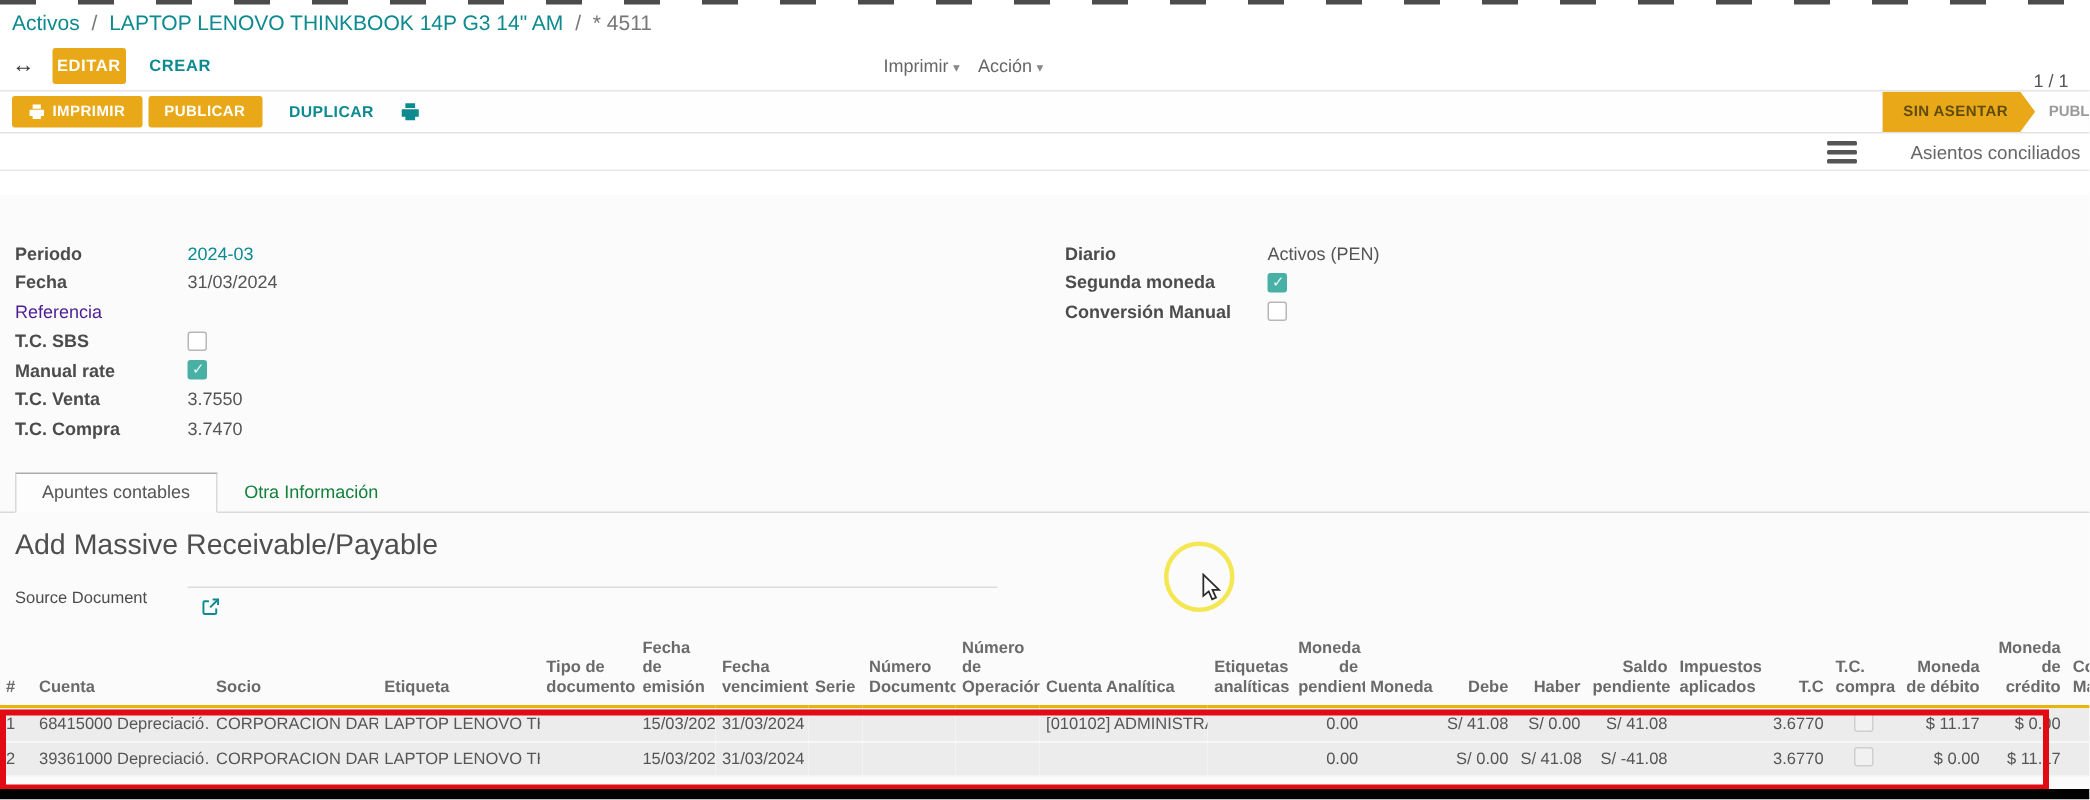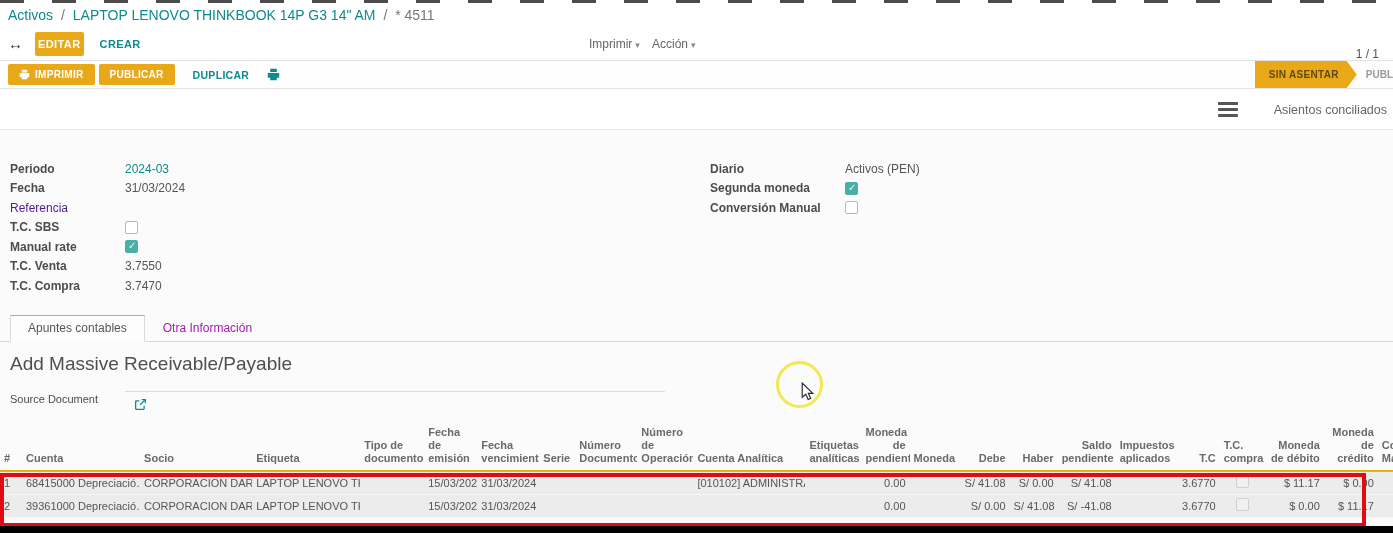--- a/index.html
+++ b/index.html
@@ -42,21 +42,21 @@
   .btn-dup { background:none; border:none; color:#0d8a8f; font-weight:bold; font-size:10.5px;
     letter-spacing:.3px; margin-left:14px; cursor:pointer; }
   .icon-print-teal { color:#0d8a8f; margin-left:18px; cursor:pointer; display:inline-flex; }
   .statusgroup { margin-left:auto; display:flex; align-items:center; height:100%; }
   .status-arrow { background:#e8a817; color:#5e4b0e; font-size:10px; font-weight:bold; letter-spacing:.3px;
     height:27px; line-height:27px; padding:0 18px 0 14px;
     clip-path: polygon(0 0, calc(100% - 10px) 0, 100% 50%, calc(100% - 10px) 100%, 0 100%); cursor:pointer; }
   .status-next { color:#9a9a9a; font-size:10px; font-weight:bold; margin-left:9px; white-space:nowrap; }
 
   
-  .band { top:90px; left:0; width:100%; height:40px; background:#fff; border-bottom:1px solid #e9e9e9;
+  .band { top:90px; left:0; width:100%; height:24px; background:#fff; border-bottom:1px solid #e9e9e9;
     display:flex; align-items:center; justify-content:flex-end; gap:36px; padding-right:6px; }
   .hamburger { width:20px; display:flex; flex-direction:column; gap:3px; cursor:pointer; }
   .hamburger span { display:block; height:3px; background:#555; border-radius:1px; }
   .reconciled { font-size:12.5px; color:#666; cursor:pointer; }
 
   
   .sheet { top:130px; left:0; width:100%; height:403px; background:#fbfbfb; }
 
   
   .fgroup { position:absolute; font-size:12px; }
@@ -74,21 +74,21 @@
   .cb.checked::after { content:"✓"; position:absolute; left:2px; top:-1px; font-size:10px; color:#e8f7f5; }
   .cb.dim { background:#f1f1f1; border-color:#cfcfcf; }
 
   
   .ring { left:776px; top:231px; width:47px; height:47px; border:3px solid #f3e64b; border-radius:50%; opacity:.95; }
   .cursor { left:801px; top:252px; }
 
   
   .tabs { left:0; top:188px; width:100%; height:24px; border-bottom:1px solid #d9d9d9;
     display:flex; align-items:flex-end; padding-left:10px; position:absolute; }
-  .tab { font-size:12px; color:#a21caf; padding:5px 17px 6px; margin-bottom:-1px; cursor:pointer;
+  .tab { font-size:12px; color:#15803d; padding:5px 17px 6px; margin-bottom:-1px; cursor:pointer;
     border:1px solid transparent; }
   .tab.active { background:#fdfdfd; color:#555;
     border-color:#ababab #d9d9d9 #fbfbfb #d9d9d9; }
 
   
   .heading { left:10px; top:223px; font-size:19px; color:#4f4f4f; position:absolute; }
   .heading-rule { left:125px; top:261px; width:540px; border-top:1px solid #dcdcdc; position:absolute; }
   .srcdoc-label { left:10px; top:263px; font-size:11px; font-weight:normal; color:#4c4c4c; position:absolute; }
   .ext-icon { left:134px; top:268px; position:absolute; color:#0d8a8f; cursor:pointer; }
 

